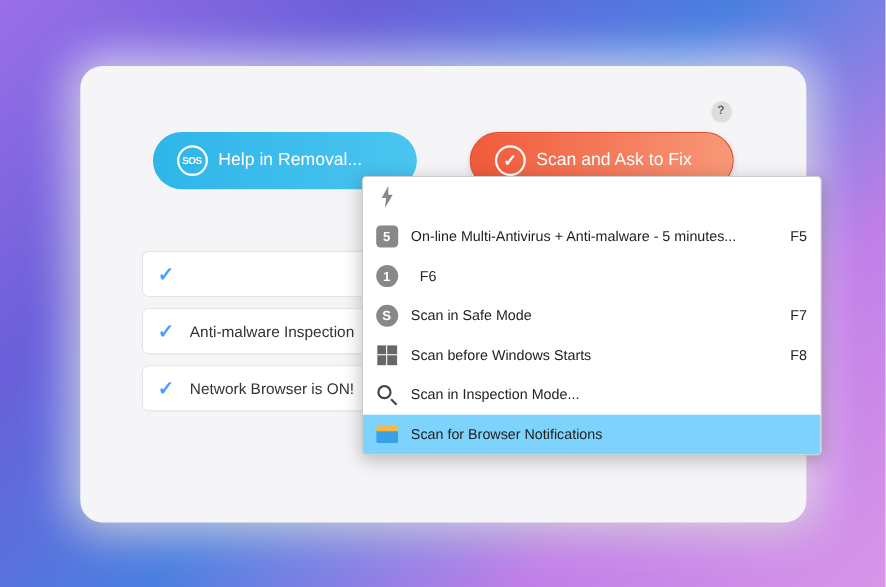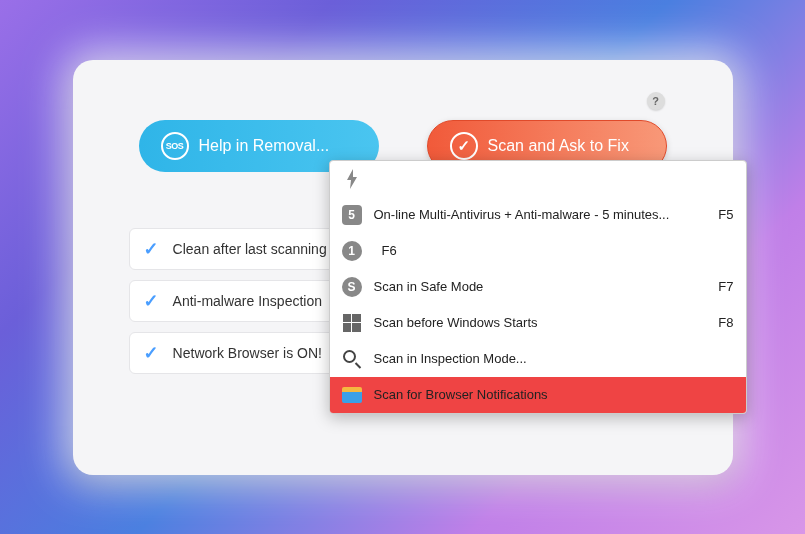--- a/index.html
+++ b/index.html
@@ -80,21 +80,21 @@
     box-shadow: 0 4px 16px rgba(0,0,0,0.25);
     overflow: hidden;
   }
   .dropdown-item {
     height: 36px;
     display: flex; align-items: center;
     padding: 0 12px; gap: 12px;
     font-size: 13px; color: #222;
     cursor: pointer;
   }
-  .dropdown-item.selected { background: #ef4444; }
+  .dropdown-item.selected { background: #7dd3fc; }
   .dd-icon {
     width: 20px; height: 20px;
     display: flex; align-items: center; justify-content: center;
     flex-shrink: 0;
   }
   .dd-label { flex: 1; white-space: nowrap; overflow: hidden; text-overflow: ellipsis; }
   .dd-shortcut { font-size: 13px; color: #222; margin-left: 8px; }
   .badge {
     width: 20px; height: 20px; border-radius: 4px;
     background: #888; color: #fff;
@@ -132,21 +132,20 @@
     </button>
     <button class="main-btn orange">
       <span class="btn-circle check"></span>
       <span>Scan and Ask to Fix</span>
     </button>
   </div>
 
   <div class="status-list">
     <div class="status-item">
       <span class="status-check">✓</span>
-      <span>Clean after last scanning</span>
     </div>
     <div class="status-item">
       <span class="status-check">✓</span>
       <span>Anti-malware Inspection</span>
     </div>
     <div class="status-item">
       <span class="status-check">✓</span>
       <span>Network Browser is ON!</span>
     </div>
   </div>

